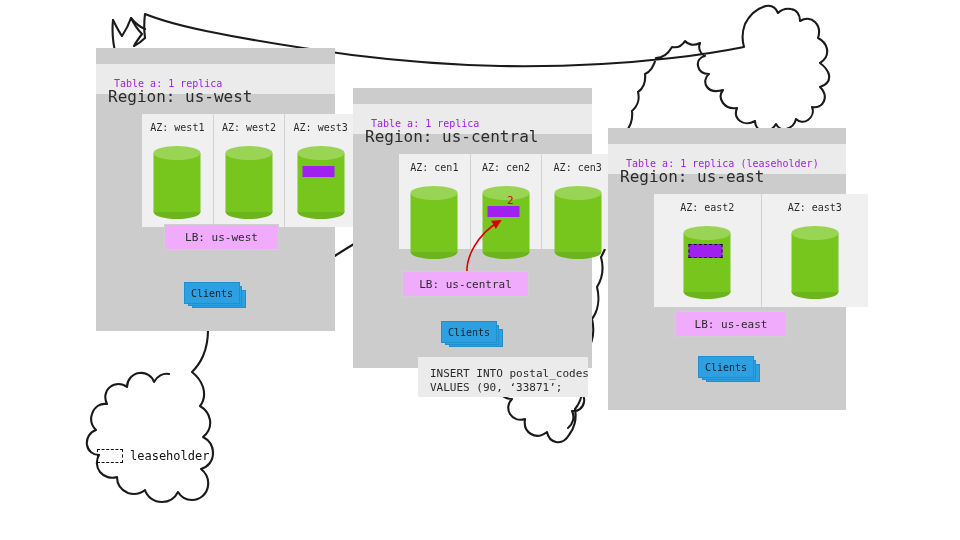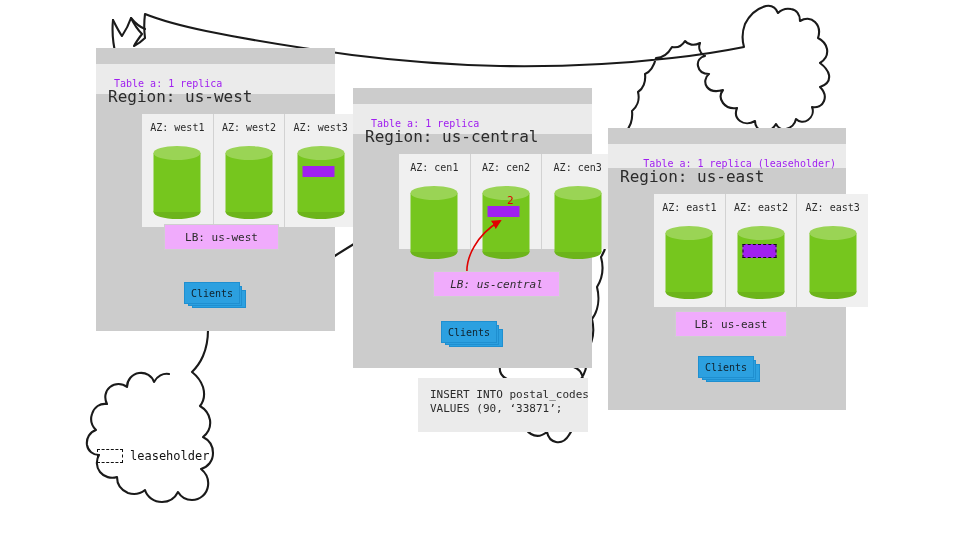--- a/index.html
+++ b/index.html
@@ -247,44 +247,36 @@
       <div class="az">
         <span class="az-label">AZ: cen3</span>
         <div class="cyl" style="top:32px;width:47px;height:73px;">
           <div class="bot"></div>
           <div class="body"></div>
           <div class="top"></div>
         </div>
       </div>
     </div>
 
-    <div class="lb-box" style="left:80px;top:183px;width:125px;height:24px;font-style:italic;">LB: us-central</div>
+    <div class="lb-box" style="left:49px;top:183px;width:125px;height:24px;">LB: us-central</div>
 
     <div class="clients" style="left:88px;top:233px;">
       <div class="sheet s3"></div>
       <div class="sheet s2"></div>
       <div class="sheet s1">Clients</div>
     </div>
   </div>
 
   <div class="panel" style="left:608px;top:128px;width:238px;height:282px;">
-    <div class="panel-header" style="height:24px;text-align:right;">
+    <div class="panel-header" style="height:30px;">
       <span class="hdr-text">Table a: 1 replica (leaseholder)</span>
     </div>
     <div class="region-title" style="left:12px;top:41px;">Region: us-east</div>
 
     <div class="az-wrap" style="left:12px;top:66px;width:214px;height:113px;">
-      <div class="az">
-        <span class="az-label">AZ: east1</span>
-        <div class="cyl" style="top:32px;width:47px;height:73px;">
-          <div class="bot"></div>
-          <div class="body"></div>
-          <div class="top"></div>
-        </div>
-      </div>
       <div class="az">
         <span class="az-label">AZ: east2</span>
         <div class="cyl" style="top:32px;width:47px;height:73px;">
           <div class="bot"></div>
           <div class="body"></div>
           <div class="top"></div>
           <div class="lease dashed" style="left:5px;top:18px;width:32px;height:12px;"></div>
         </div>
       </div>
       <div class="az">
@@ -299,21 +291,21 @@
 
     <div class="lb-box" style="left:67px;top:183px;width:110px;height:24px;">LB: us-east</div>
 
     <div class="clients" style="left:90px;top:228px;">
       <div class="sheet s3"></div>
       <div class="sheet s2"></div>
       <div class="sheet s1">Clients</div>
     </div>
   </div>
 
-  <div class="sql-box" style="left:418px;top:378px;width:170px;height:54px;">INSERT INTO postal_codes
+  <div class="sql-box" style="left:418px;top:357px;width:170px;height:40px;">INSERT INTO postal_codes
 VALUES (90, ‘33871’;</div>
 
   <svg id="arrow-layer" viewBox="0 0 960 540">
     <defs>
       <marker id="redarrow" viewBox="0 0 10 10" refX="8" refY="5" markerWidth="6" markerHeight="6" orient="auto-start-reverse">
         <path d="M0,0 L10,5 L0,10 z" fill="#e00000"></path>
       </marker>
     </defs>
     <path d="M467,273 C466,258 476,235 500,221" fill="none" stroke="#e00000" stroke-width="1.6" marker-end="url(#redarrow)"></path>
   </svg>

